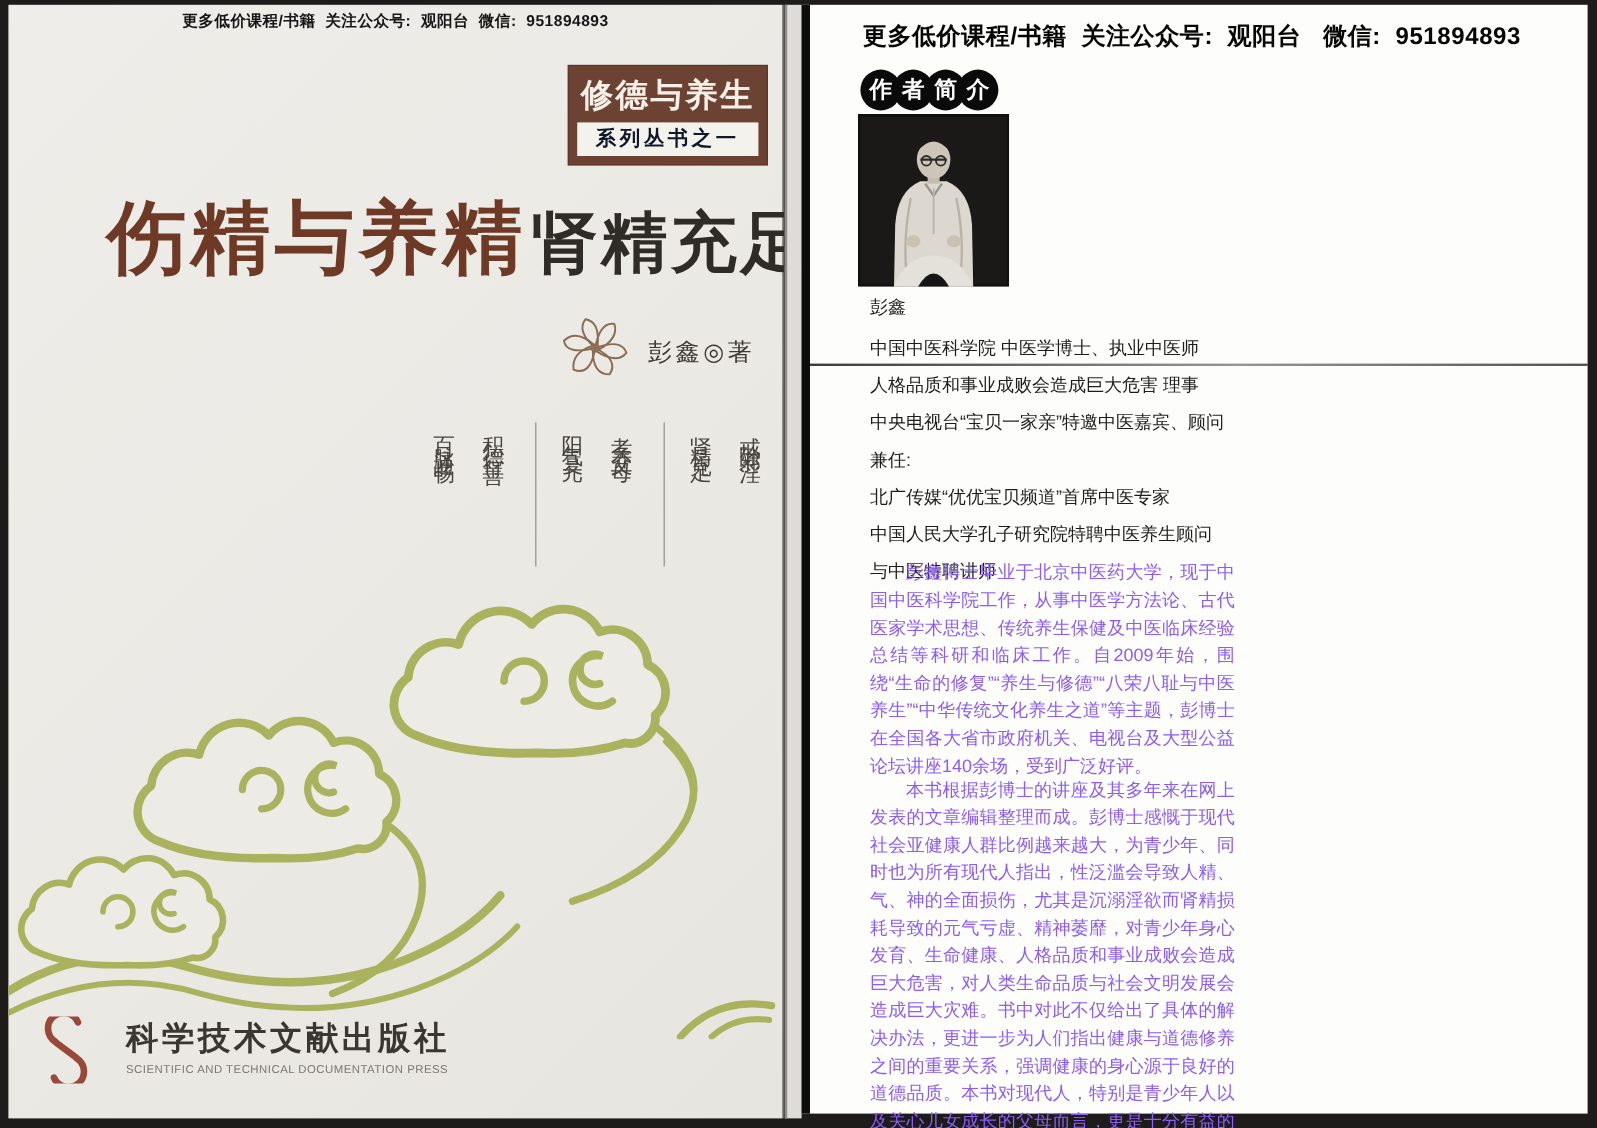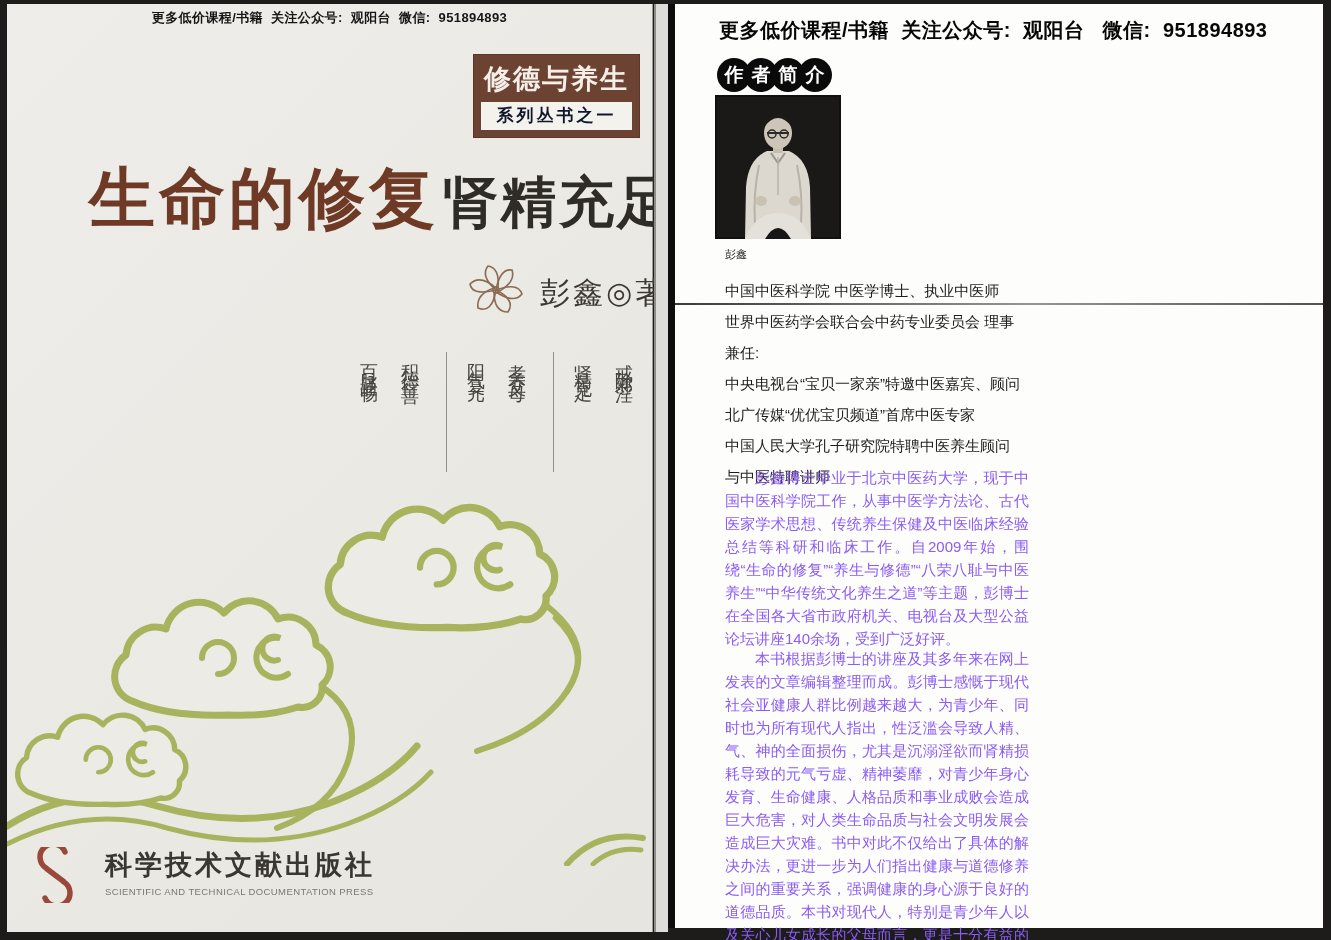--- a/index.html
+++ b/index.html
@@ -16,21 +16,21 @@
     padding:6px 7px 7px; box-shadow:0 0 0 1px #5c3628; }
   .seal-title { font-family:"DejaVu Serif", serif; font-weight:bold; color:#f5efe8;
     font-size:27px; text-align:center; letter-spacing:2px; white-space:nowrap; }
   .seal-sub { margin-top:5px; background:#f4f2ec; color:#0f172a; font-family:"DejaVu Serif", serif;
     font-weight:bold; font-size:17px; letter-spacing:3px; text-align:center; padding:2px 0 3px; }
   .book-title { position:absolute; left:82px; top:150px; width:560px; white-space:nowrap;
     font-family:"DejaVu Serif", serif; font-weight:bold; }
   .bt-primary { font-size:66px; color:#6e3a26; letter-spacing:4px; }
   .bt-secondary { font-size:55px; color:#2f2b27; letter-spacing:3px; margin-left:4px; }
   .author-row { position:absolute; left:458px; top:260px; display:flex; align-items:center; gap:13px; }
-  .credit { font-family:"DejaVu Serif", serif; font-size:30px; color:#3d3833; letter-spacing:3px; white-space:nowrap; }
+  .credit { font-family:"DejaVu Serif", serif; font-size:20px; color:#3d3833; letter-spacing:3px; white-space:nowrap; }
   .slogans { position:absolute; top:346px; right:16px; display:flex; flex-direction:row; align-items:flex-start; }
   .vcol { writing-mode:vertical-rl; font-family:"DejaVu Serif", serif; font-size:18px;
     letter-spacing:7px; color:#474440; margin-left:17px; }
   .vdiv { width:1px; height:120px; background:#92908b; margin-left:24px; margin-top:2px; }
   .clouds { position:absolute; left:0; top:462px; width:650px; height:400px; }
   .cfill { fill:#ecebe6; stroke:#a9b35e; stroke-width:7; stroke-linejoin:round; }
   .cline { stroke:#a9b35e; fill:none; stroke-linecap:round; }
   .publisher { position:absolute; left:22px; top:843px; display:flex; align-items:flex-start; gap:24px; }
   .pub-cn { font-size:27px; font-weight:bold; color:#3a3631; letter-spacing:3px; white-space:nowrap; }
   .pub-en { font-size:9.5px; color:#7c776e; letter-spacing:.4px; margin-top:3px; white-space:nowrap; }
@@ -42,21 +42,21 @@
   
   .page-right { position:absolute; left:668px; top:4px; width:655px; height:924px;
     background:#fdfdfc; border-left:7px solid #0d0d0d; }
   .r-header { position:absolute; top:13px; left:44px; font-size:20px; font-weight:bold;
     color:#070707; white-space:pre; letter-spacing:.5px; }
   .badge { position:absolute; top:54px; left:42px; display:flex; }
   .badge-char { width:34px; height:34px; border-radius:50%; background:#0a0a0a; color:#ffffff;
     font-weight:bold; font-size:19px; display:flex; align-items:center; justify-content:center;
     margin-right:-7px; }
   .photo { position:absolute; top:91px; left:40px; width:126px; height:144px; }
-  .author-name { position:absolute; top:243px; left:50px; font-size:11px; color:#1b1b1b; }
+  .author-name { position:absolute; top:243px; left:50px; font-size:15px; color:#1b1b1b; }
   .bio { position:absolute; top:271px; left:50px; width:570px; font-size:15px;
     line-height:31px; color:#1d1d1d; }
   .crease { position:absolute; top:299px; left:0; width:100%; height:2px;
     background:linear-gradient(90deg, rgba(25,25,25,.85), rgba(25,25,25,.45) 55%, rgba(25,25,25,.75)); }
   .para { position:absolute; left:50px; width:304px; font-size:15px; line-height:23px;
     text-align:justify; text-indent:2em; color:#8b5cf6; }
   .para-1 { top:462px; }
   .para-2 { top:643px; }
 </style>
 </head>
@@ -66,21 +66,21 @@
 
   <div class="page-left">
     <div class="cover-header">更多低价课程/书籍  关注公众号:  观阳台  微信:  951894893</div>
 
     <div class="seal">
       <div class="seal-title">修德与养生</div>
       <div class="seal-sub">系列丛书之一</div>
     </div>
 
     <div class="book-title">
-      <span class="bt-primary">生命的修复</span><span class="bt-secondary">肾精充足</span>
+      <span class="bt-primary">伤精与养精</span><span class="bt-secondary">肾精充足</span>
     </div>
 
     <div class="author-row">
       <svg width="62" height="58" viewBox="0 0 62 58">
         <g stroke="#8b6b53" stroke-width="1.6" fill="none" stroke-linecap="round">
           <path d="M31,26 q-16,-14 -8,-24 q12,2 10,22"></path>
           <path d="M31,26 q4,-22 16,-20 q4,12 -14,22"></path>
           <path d="M31,26 q22,-8 26,4 q-8,10 -26,-2"></path>
           <path d="M31,26 q20,10 12,22 q-14,0 -14,-20"></path>
           <path d="M31,26 q-4,24 -18,18 q-2,-14 16,-20"></path>
@@ -166,23 +166,23 @@
       <path d="M30,144 q10,-26 33,-26 q23,0 33,26 z" fill="#e4e1da"></path>
       <path d="M50,144 q13,-22 26,0 z" fill="#161614"></path>
       <ellipse cx="46" cy="106" rx="6" ry="5" fill="#c9c1b2"></ellipse>
       <ellipse cx="80" cy="106" rx="6" ry="5" fill="#c9c1b2"></ellipse>
     </svg>
 
     <div class="author-name">彭鑫</div>
 
     <div class="bio">
       <div>中国中医科学院  中医学博士、执业中医师</div>
-      <div>世界中医药学会联合会中药专业委员会  理事</div>
+      <div>人格品质和事业成败会造成巨大危害  理事</div>
+      <div>中央电视台“宝贝一家亲”特邀中医嘉宾、顾问</div>
       <div>兼任:</div>
-      <div>中央电视台“宝贝一家亲”特邀中医嘉宾、顾问</div>
       <div>北广传媒“优优宝贝频道”首席中医专家</div>
       <div>中国人民大学孔子研究院特聘中医养生顾问</div>
       <div>与中医特聘讲师</div>
     </div>
 
     <div class="crease"></div>
 
     <div class="para para-1">彭鑫博士毕业于北京中医药大学，现于中国中医科学院工作，从事中医学方法论、古代医家学术思想、传统养生保健及中医临床经验总结等科研和临床工作。自2009年始，围绕“生命的修复”“养生与修德”“八荣八耻与中医养生”“中华传统文化养生之道”等主题，彭博士在全国各大省市政府机关、电视台及大型公益论坛讲座140余场，受到广泛好评。</div>
     <div class="para para-2">本书根据彭博士的讲座及其多年来在网上发表的文章编辑整理而成。彭博士感慨于现代社会亚健康人群比例越来越大，为青少年、同时也为所有现代人指出，性泛滥会导致人精、气、神的全面损伤，尤其是沉溺淫欲而肾精损耗导致的元气亏虚、精神萎靡，对青少年身心发育、生命健康、人格品质和事业成败会造成巨大危害，对人类生命品质与社会文明发展会造成巨大灾难。书中对此不仅给出了具体的解决办法，更进一步为人们指出健康与道德修养之间的重要关系，强调健康的身心源于良好的道德品质。本书对现代人，特别是青少年人以及关心儿女成长的父母而言，更是十分有益的指导性读物。</div>
   </div>

